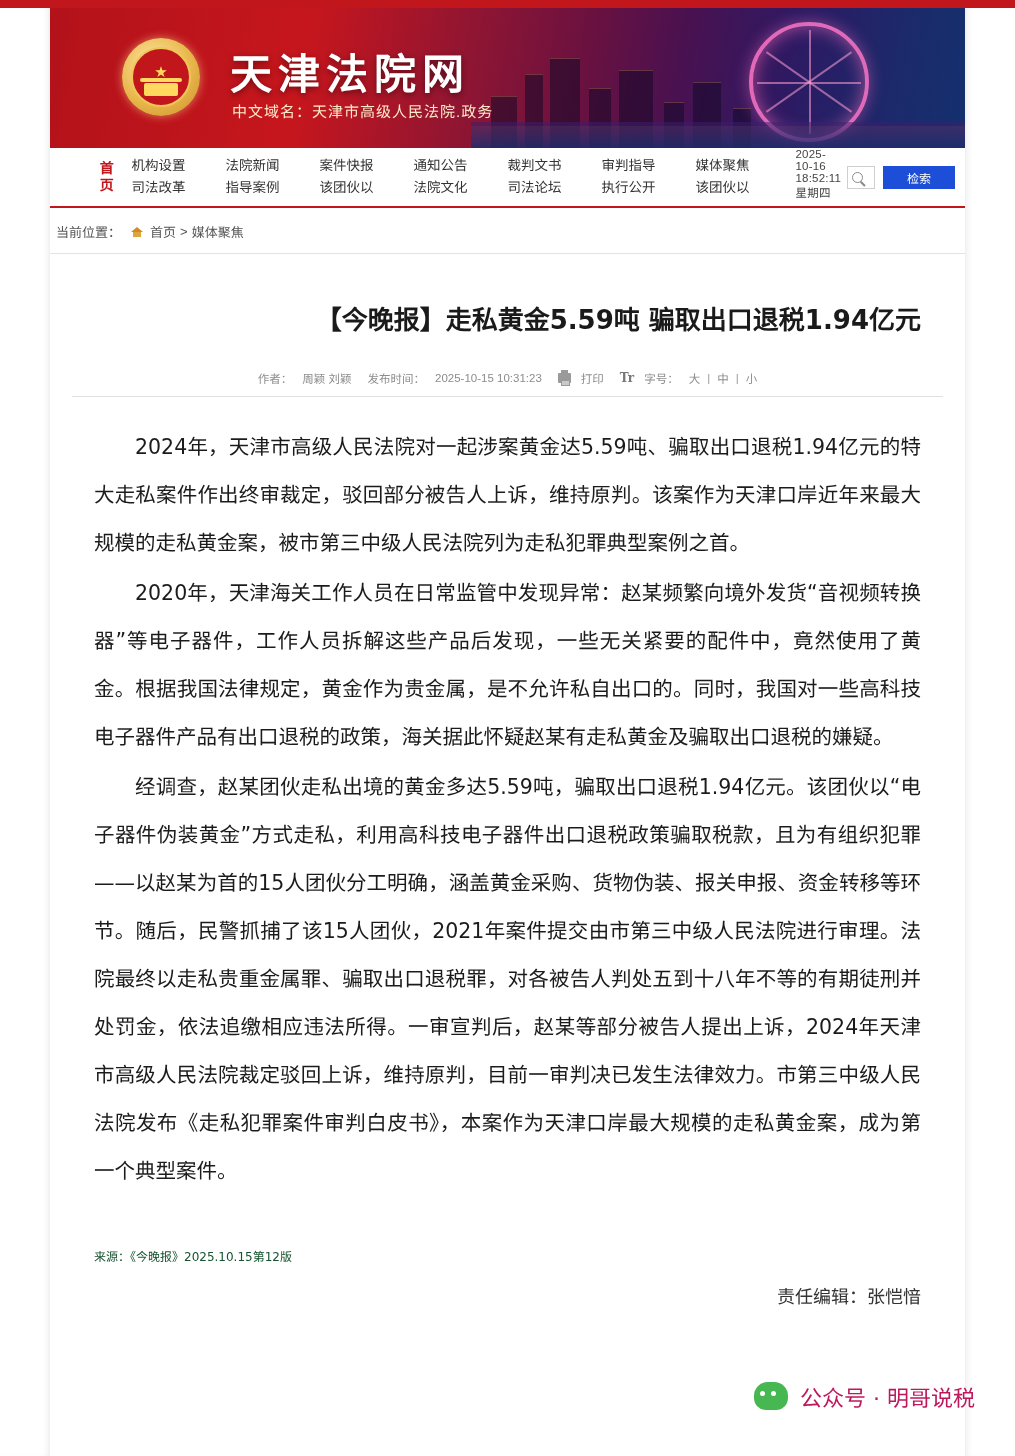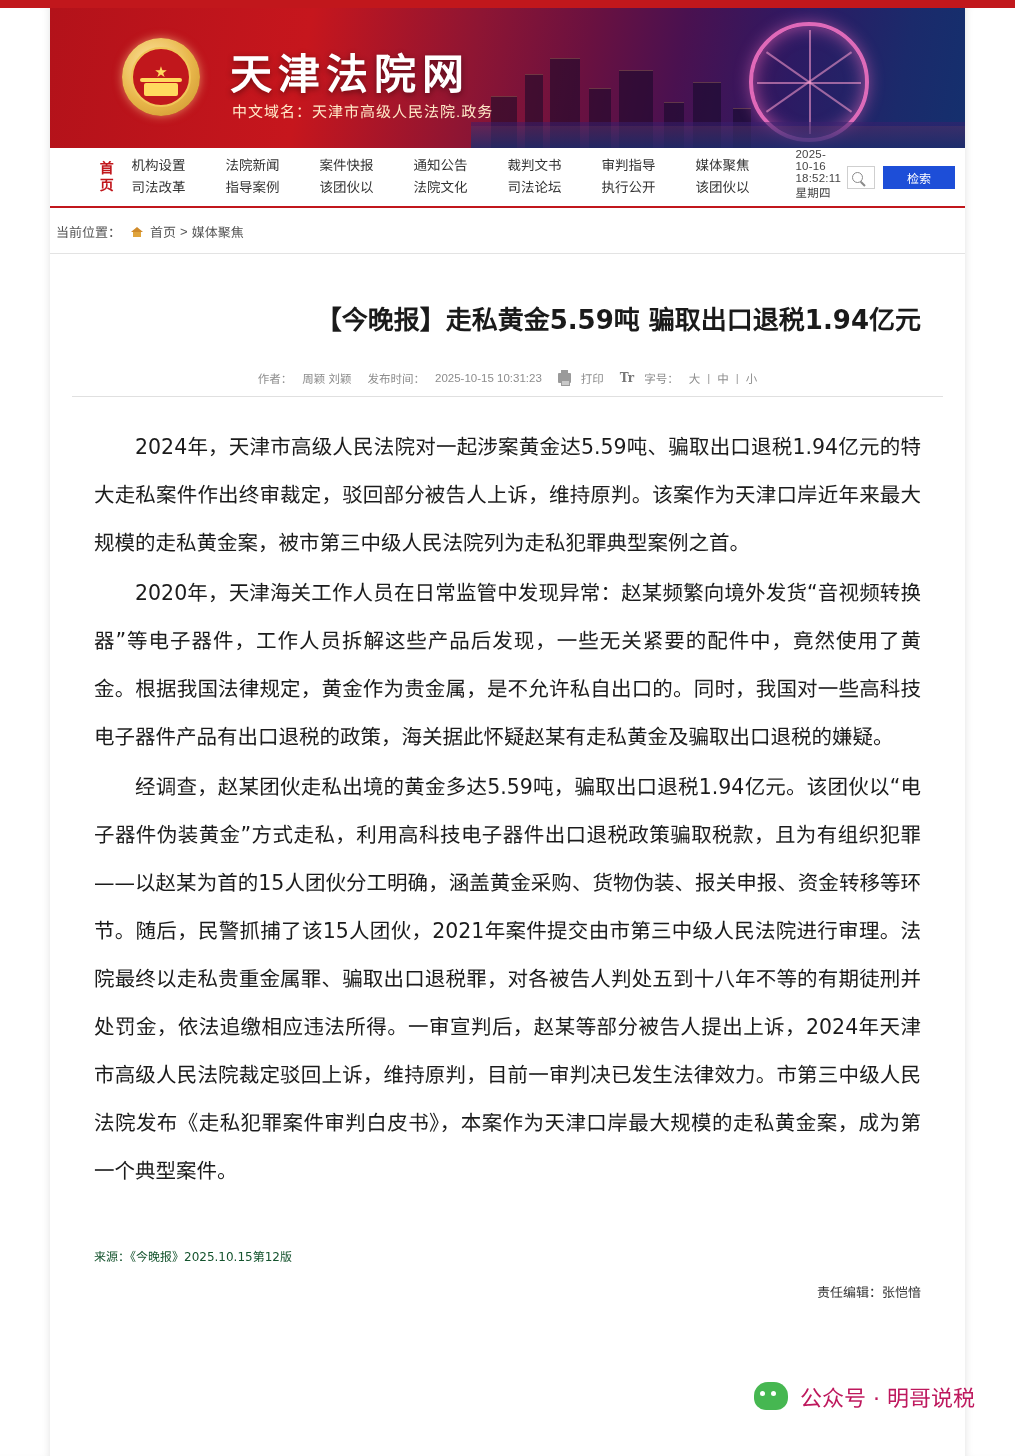--- a/index.html
+++ b/index.html
@@ -362,21 +362,21 @@
   }
   .source {
     margin: 52px 40px 0;
     font-size: 12px;
     color: #14532d;
     font-family: "DejaVu Sans", "Liberation Sans", sans-serif;
   }
   .editor {
     margin: 18px 40px 0;
     text-align: right;
-    font-size: 13px;
+    font-size: 18px;
     color: #333;
     font-family: "DejaVu Sans", "Liberation Sans", sans-serif;
   }
   
   .watermark {
     position: absolute;
     right: 40px;
     bottom: 44px;
     display: flex;
     align-items: center;

